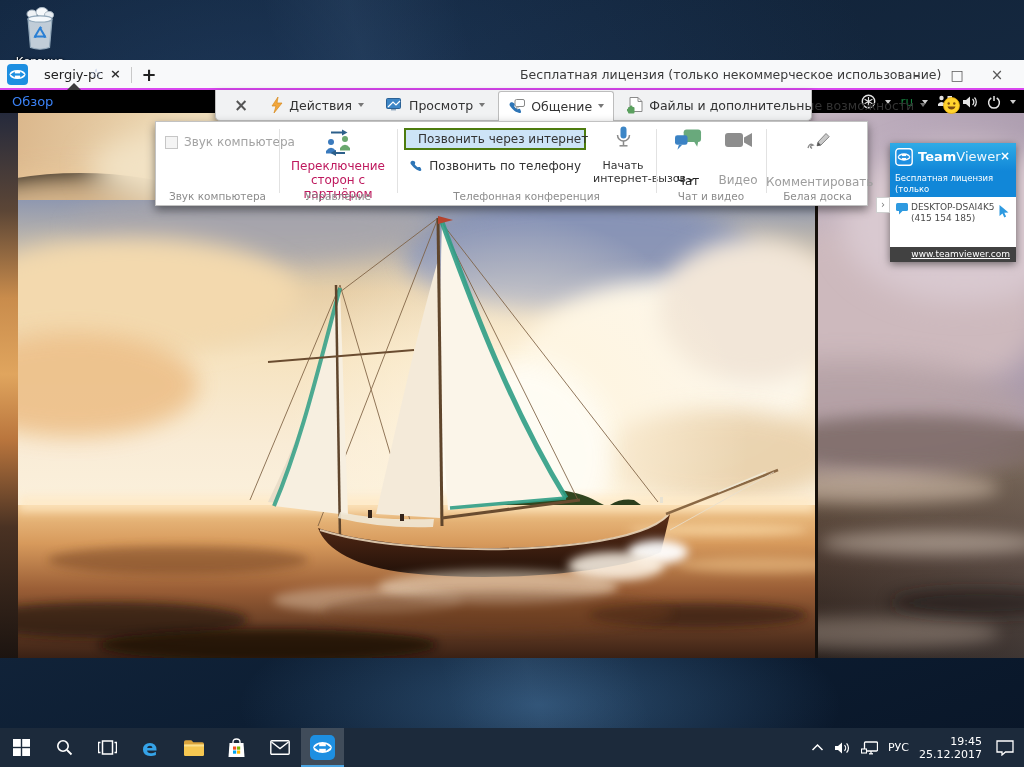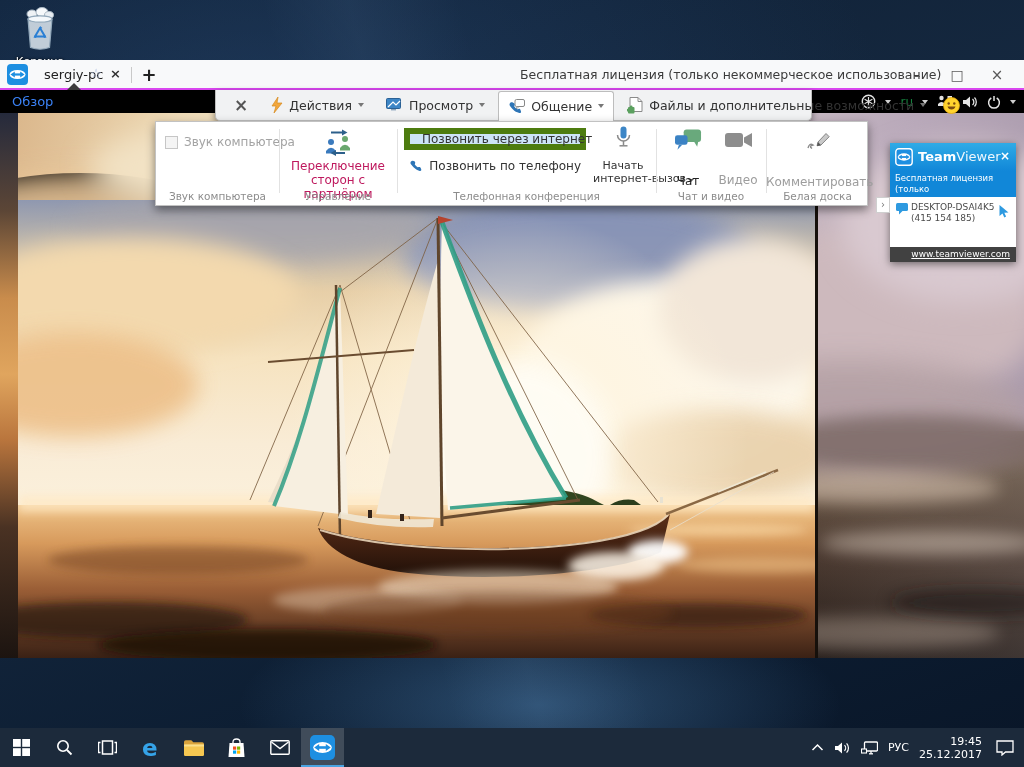--- a/index.html
+++ b/index.html
@@ -66,21 +66,21 @@
   .rb-group{position:absolute;top:0;height:83px;}
   .rb-sep{position:absolute;top:7px;width:1px;height:64px;background:#e2e2e2;}
   .rb-caption{position:absolute;bottom:3px;left:0;right:0;text-align:center;font-size:10.5px;color:#8c8c8c;white-space:nowrap;}
   .g1{left:0;width:123px;} .g2{left:123px;width:118px;} .g3{left:241px;width:259px;} .g4{left:500px;width:110px;} .g5{left:610px;width:103px;}
   .chk-row{position:absolute;left:9px;top:13px;display:flex;align-items:center;gap:6px;font-size:12px;color:#a3a3a3;white-space:nowrap;}
   .chk{width:13px;height:13px;background:#f4f4f4;border:1px solid #c6c6c6;box-sizing:border-box;}
   .g2-icon{position:absolute;left:0;right:0;top:7px;display:flex;justify-content:center;}
   .g2-text{position:absolute;left:0;right:0;top:37px;text-align:center;font-size:12px;line-height:14px;color:#be185d;}
   .call-item{position:absolute;left:7px;width:182px;height:22px;display:flex;align-items:center;gap:7px;padding:0 5px;
     font-size:12px;color:#333;box-sizing:border-box;white-space:nowrap;}
-  .call-1{top:6px;background:#cde4f7;border:6px solid #4d7c0f;}
+  .call-1{top:6px;background:#cde4f7;border:2px solid #4d7c0f;}
   .call-2{top:33px;}
   .start-call{position:absolute;left:196px;width:60px;top:4px;text-align:center;}
   .start-call .sc-text{margin-top:3px;font-size:11px;line-height:13px;color:#333;white-space:nowrap;}
   .sc-caret{width:0;height:0;border-left:3px solid transparent;border-right:3px solid transparent;border-top:3.5px solid #555;display:inline-block;margin-left:2px;}
   .rbtn{position:absolute;top:7px;text-align:center;}
   .rbtn .rlabel{margin-top:19px;font-size:12px;color:#222;}
   .rlabel.dis{color:#9d9d9d;}
   .btn-chat{left:8px;width:48px;} .btn-video{left:58px;width:48px;}
   .btn-comment{left:0;width:103px;}
 

